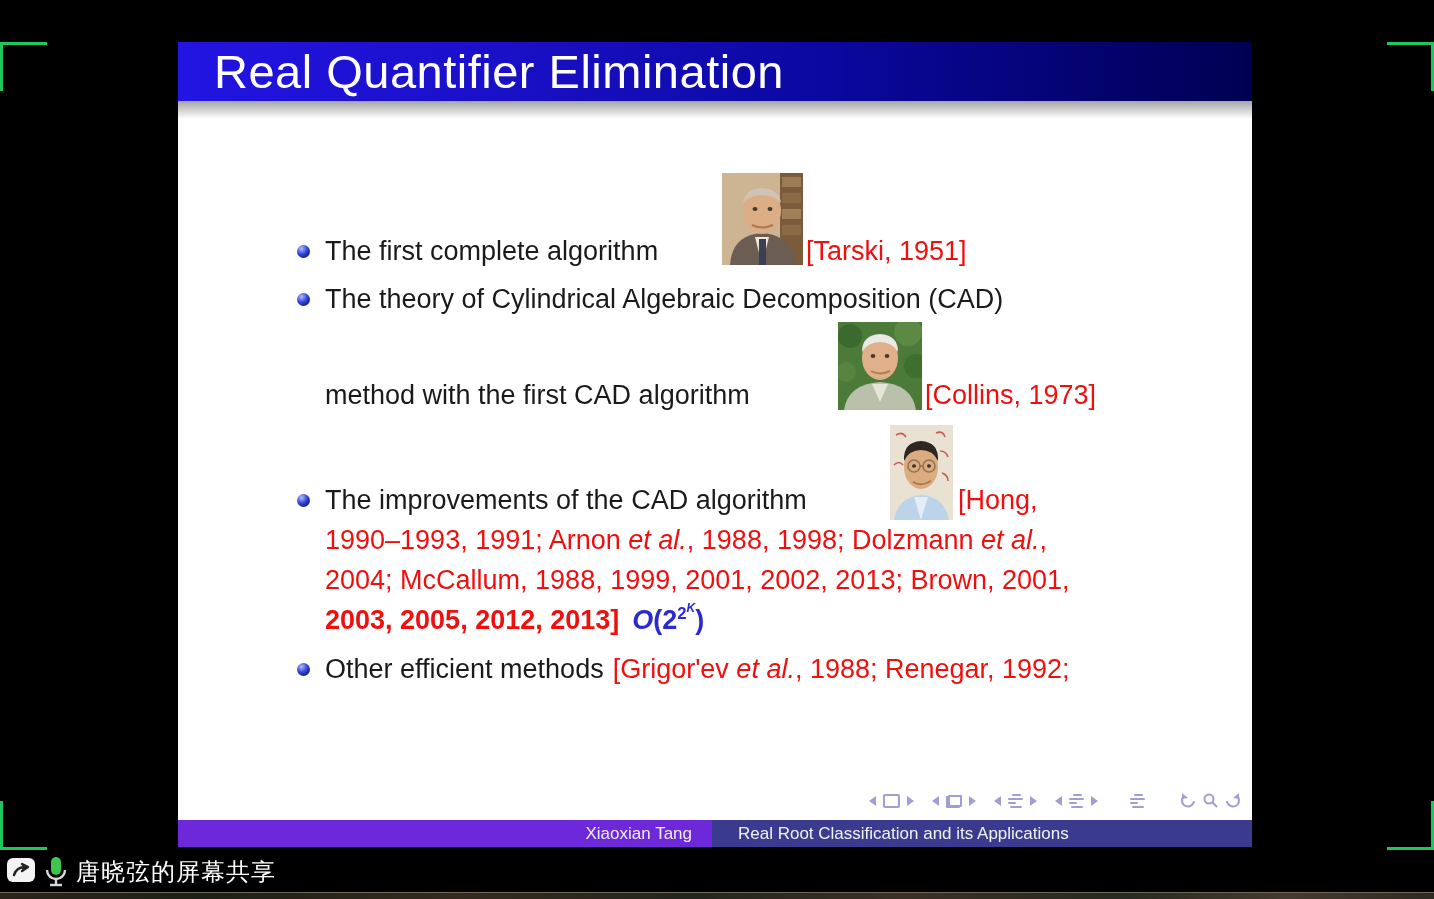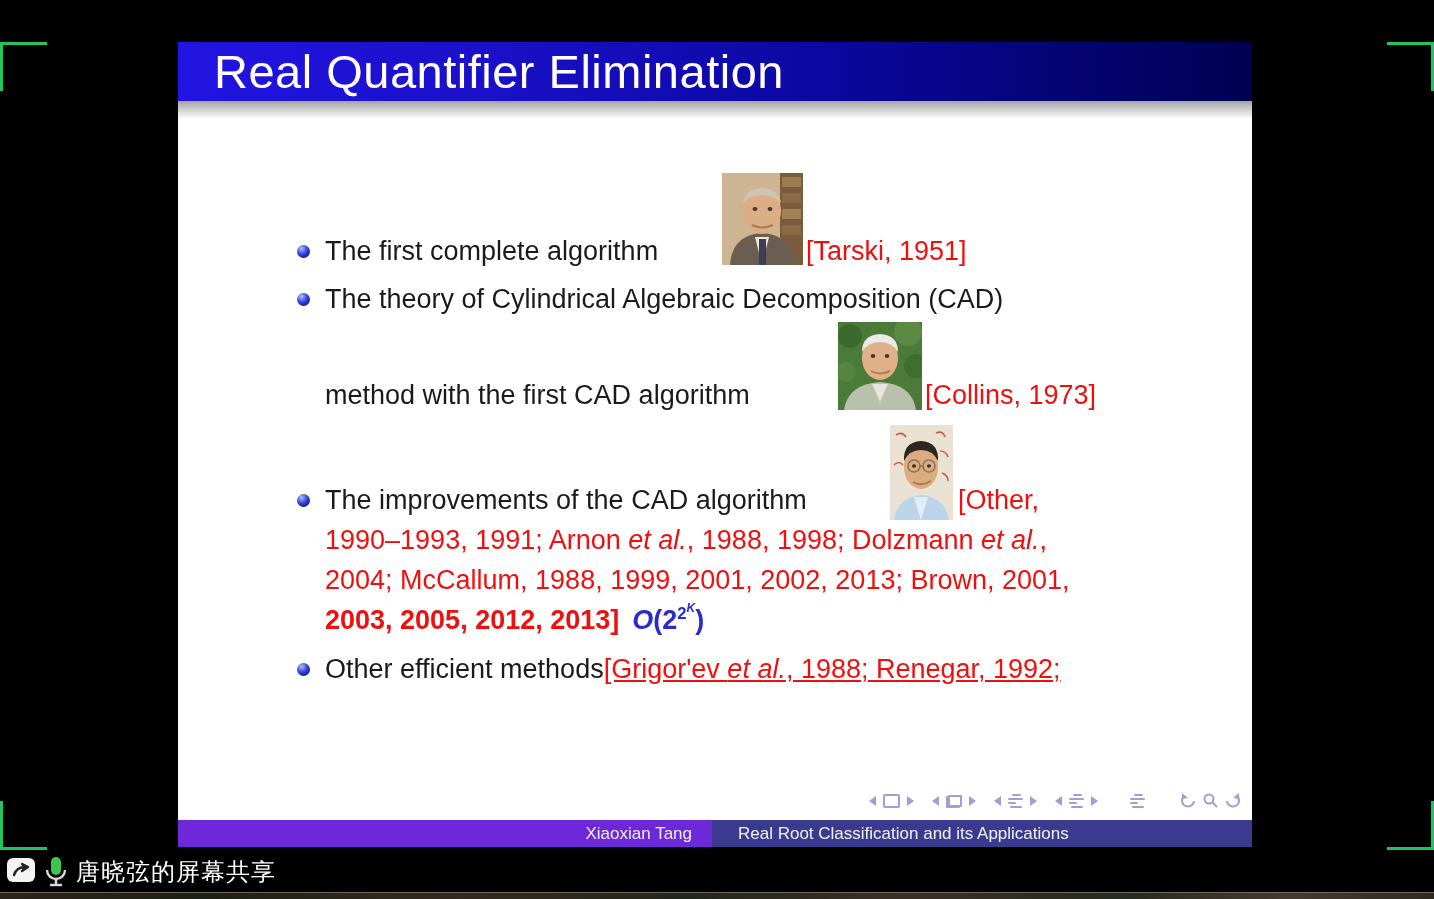--- a/index.html
+++ b/index.html
@@ -22,21 +22,21 @@
   .slidebody::before{content:"";position:absolute;left:0;top:0;width:100%;height:18px;
             background:linear-gradient(to bottom,rgba(90,90,90,.55),rgba(255,255,255,0));}
 
   .line{position:absolute;white-space:nowrap;font-size:27px;line-height:30px;}
   .bullet{display:inline-block;width:13px;height:13px;border-radius:50%;margin-right:15px;
           background:radial-gradient(circle at 35% 28%,#aebcff 0%,#3445d6 45%,#000a7a 90%);
           transform:translateY(-2px);}
   .red{color:#ee0f0f;}
   .blue{color:#2a2ad0;}
   .it{font-style:italic;}
-  .gap-sm{text-decoration:underline;}
+  .gap-sm{margin-left:9px;}
   .gap-md{margin-left:13px;}
   .math sup{font-size:.62em;line-height:0;}
   .math sup sup{font-size:.72em;}
 
   .photo{position:absolute;}
   .photo svg{display:block;}
 
   
   .navbar{position:absolute;right:10px;top:692px;display:flex;align-items:center;gap:18px;--nav:#9f9fd4;}
   .navgrp{display:flex;align-items:center;gap:7px;}
@@ -147,21 +147,21 @@
 
       <div class="line" style="left:119px;top:183px;">
         <span class="bullet"></span><span>The theory of Cylindrical Algebraic Decomposition (CAD)</span>
       </div>
       <div class="line" style="left:147px;top:279px;">method with the first CAD algorithm</div>
       <div class="line red" style="left:747px;top:279px;">[Collins, 1973]</div>
 
       <div class="line" style="left:119px;top:384px;">
         <span class="bullet"></span><span>The improvements of the CAD algorithm</span>
       </div>
-      <div class="line red" style="left:780px;top:384px;">[Other,</div>
+      <div class="line red" style="left:780px;top:384px;">[Hong,</div>
       <div class="line red" style="left:147px;top:424px;"><span>1990–1993, 1991; Arnon </span><span class="it">et al.</span><span>, 1988, 1998; Dolzmann </span><span class="it">et al.</span><span>,</span></div>
       <div class="line red" style="left:147px;top:464px;">2004; McCallum, 1988, 1999, 2001, 2002, 2013; Brown, 2001,</div>
       <div class="line" style="left:147px;top:504px;font-weight:bold;">
         <span class="red">2003, 2005, 2012, 2013]</span><span class="blue math gap-md"><span class="it">O</span><span>(2</span><sup><span>2</span><sup><span class="it">K</span></sup></sup><span>)</span></span>
       </div>
 
       <div class="line" style="left:119px;top:553px;">
         <span class="bullet"></span><span>Other efficient methods</span><span class="red gap-sm"><span>[Grigor'ev </span><span class="it">et al.</span><span>, 1988; Renegar, 1992;</span></span>
       </div>
 

